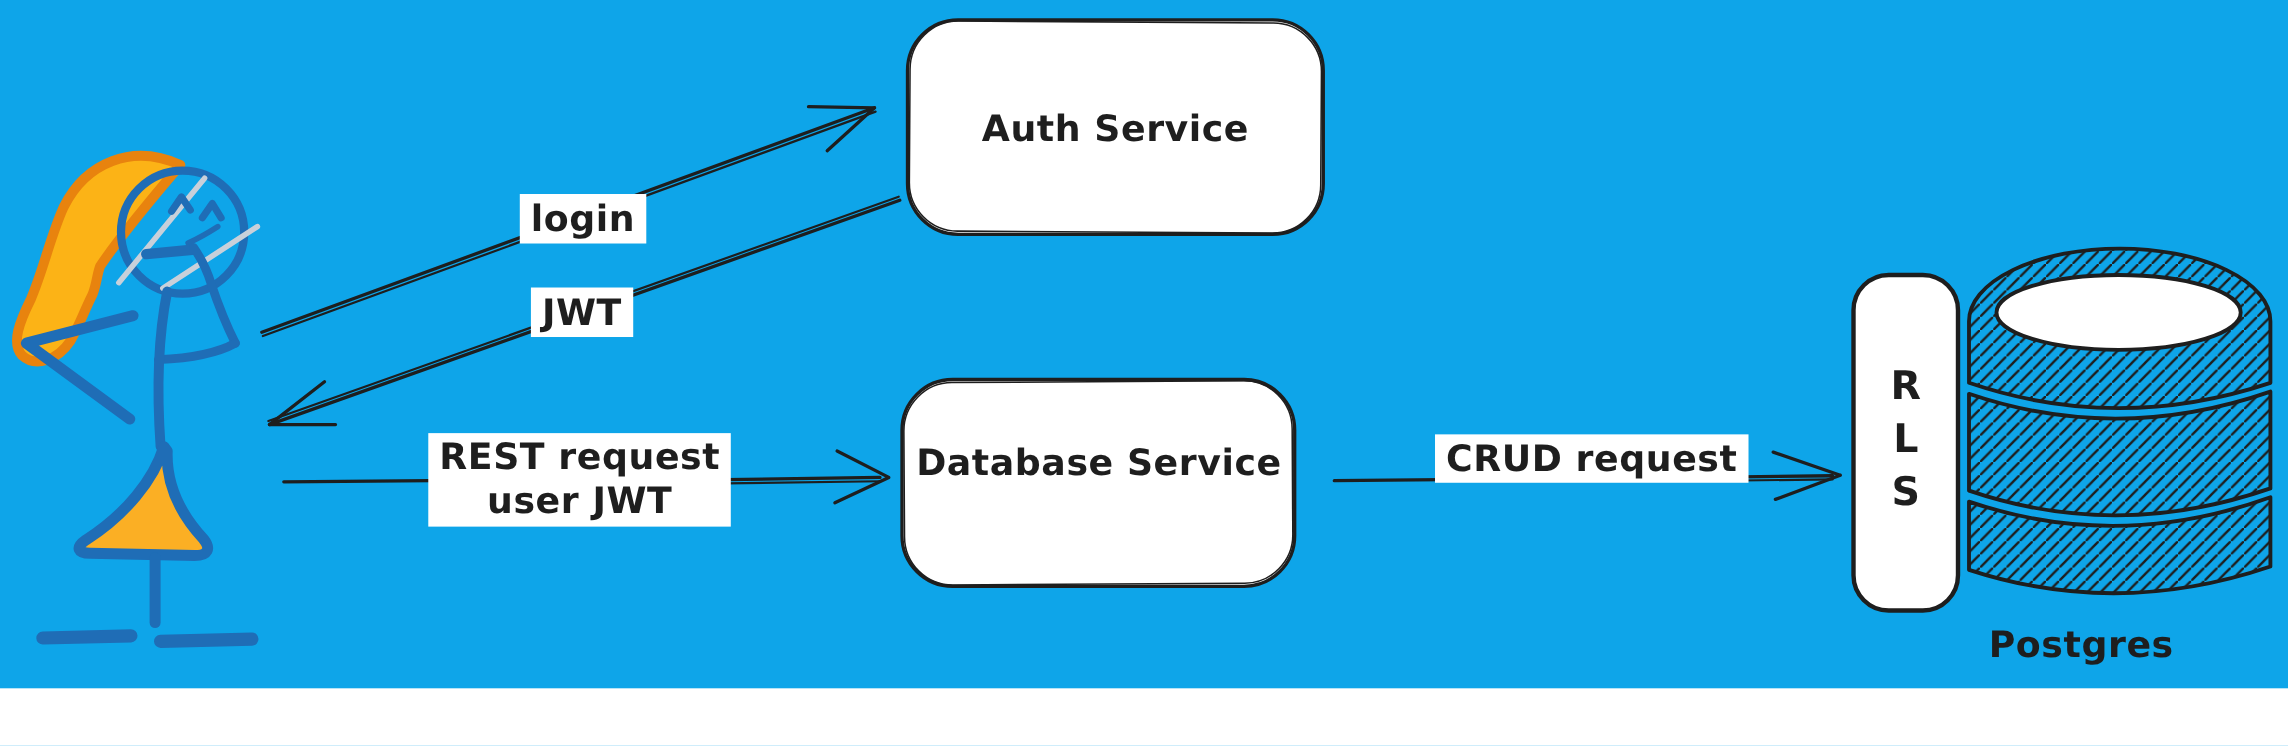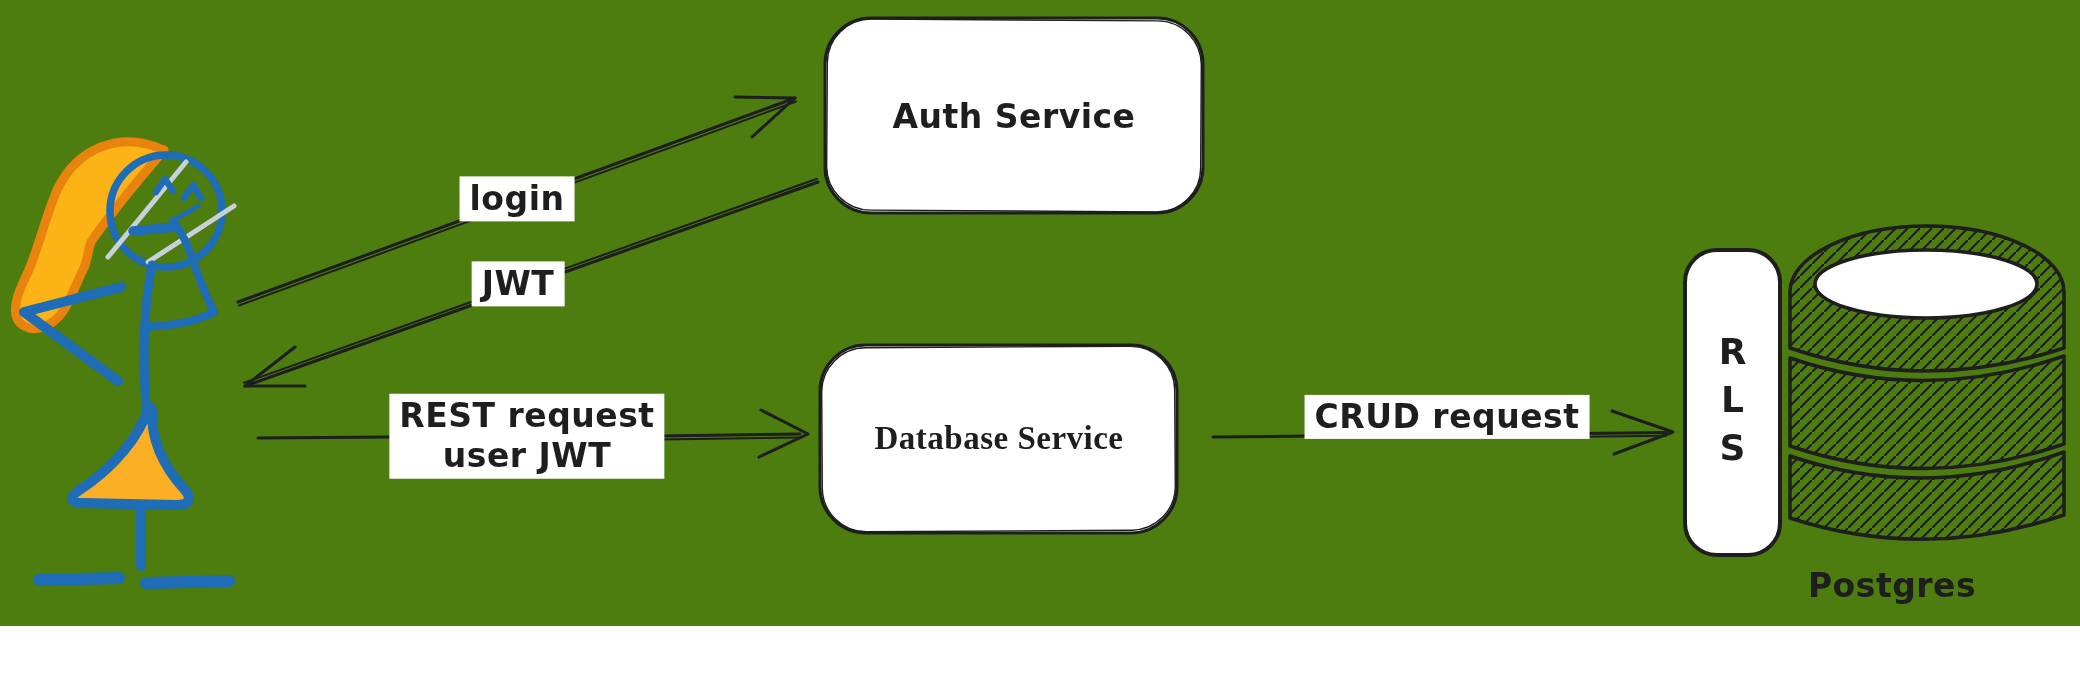--- a/index.html
+++ b/index.html
@@ -1,19 +1,19 @@
 <!DOCTYPE html>
 <html><head>
 <meta charset="utf-8">
 <style>
   html,body{margin:0;padding:0;background:#fff;}
   #canvas{
     position:relative;
     width:2080px;height:626px;
-    background:#4d7c0f;
+    background:#0ea5e9;
     overflow:hidden;
     font-family:"DejaVu Sans", sans-serif;
     color:#1e1e1e;
   }
   #art{position:absolute;inset:0;z-index:1;}
   .lbl{
     position:absolute;
     z-index:2;
     transform:translate(-50%,-50%);
     font-size:33px;
@@ -138,25 +138,25 @@
     <g stroke="#1e1e1e" stroke-width="3.5" stroke-linejoin="round">
       <path d="M1790,292 A137,66 0 0 1 2064,292 L2064,348 Q1925,394 1790,348 Z" fill="url(#hatch)"></path>
       <ellipse cx="1926" cy="284" rx="111" ry="34" fill="#ffffff"></ellipse>
       <path d="M1790,358 Q1925,404 2064,356 L2064,444 Q1925,492 1790,446 Z" fill="url(#hatch)"></path>
       <path d="M1790,456 Q1925,502 2064,452 L2064,515 Q1925,562 1790,518 Z" fill="url(#hatch)"></path>
     </g>
   </svg>
 
   <div class="lbl" style="left:1014px;top:117px;">Auth Service</div>
 
-  <div class="lbl" style="left:999px;top:439px;font-family:Liberation Serif, serif;">Database Service</div>
+  <div class="lbl" style="left:999px;top:420px;">Database Service</div>
 
-  <div class="lbl edge-lbl" style="left:517px;top:199px;">login</div>
+  <div class="lbl edge-lbl" style="left:530px;top:199px;">login</div>
 
-  <div class="lbl edge-lbl" style="left:518px;top:284px;">JWT</div>
+  <div class="lbl edge-lbl" style="left:529px;top:284px;">JWT</div>
 
   <div class="lbl edge-lbl two-line" style="left:527px;top:436px;">
     <div>REST request</div>
     <div>user JWT</div>
   </div>
 
   <div class="lbl edge-lbl two-line" style="left:1447px;top:417px;">
     <div>CRUD request</div>
   </div>
 

